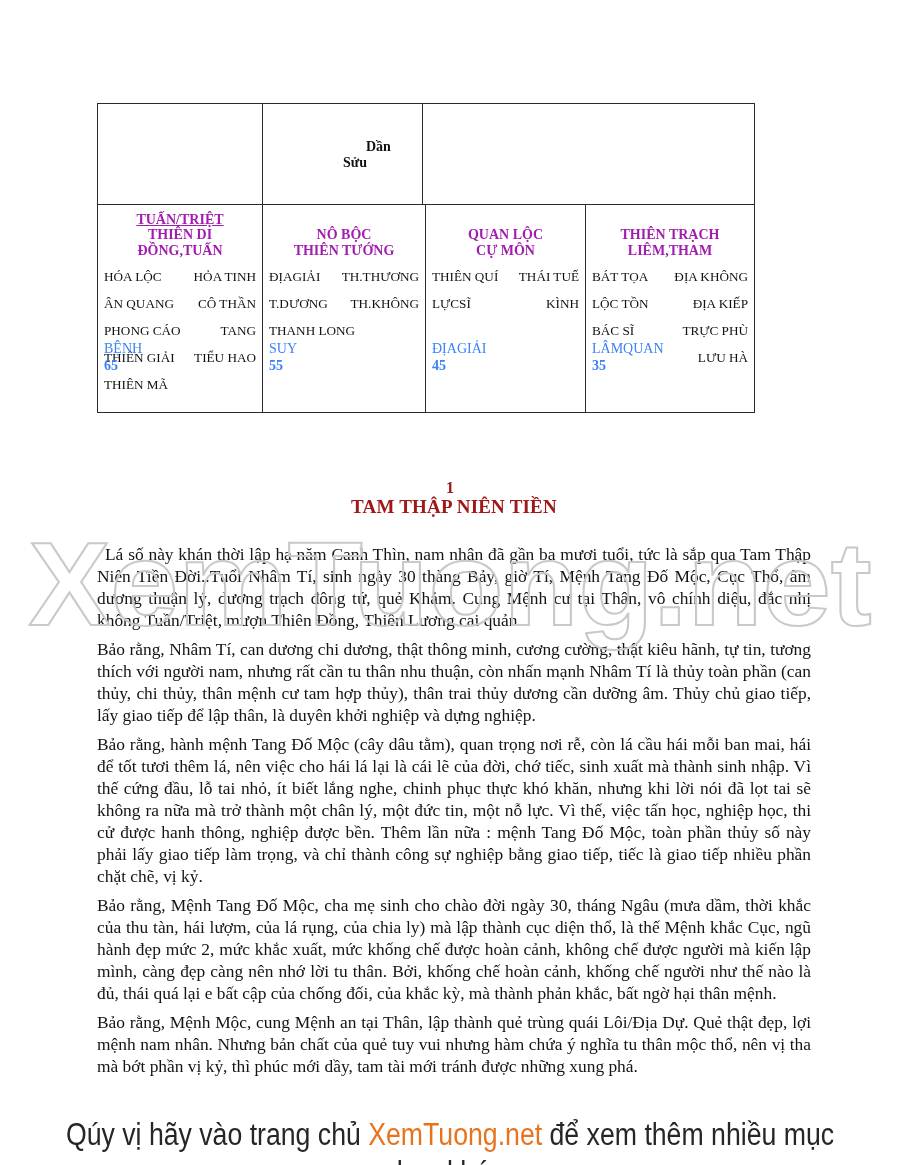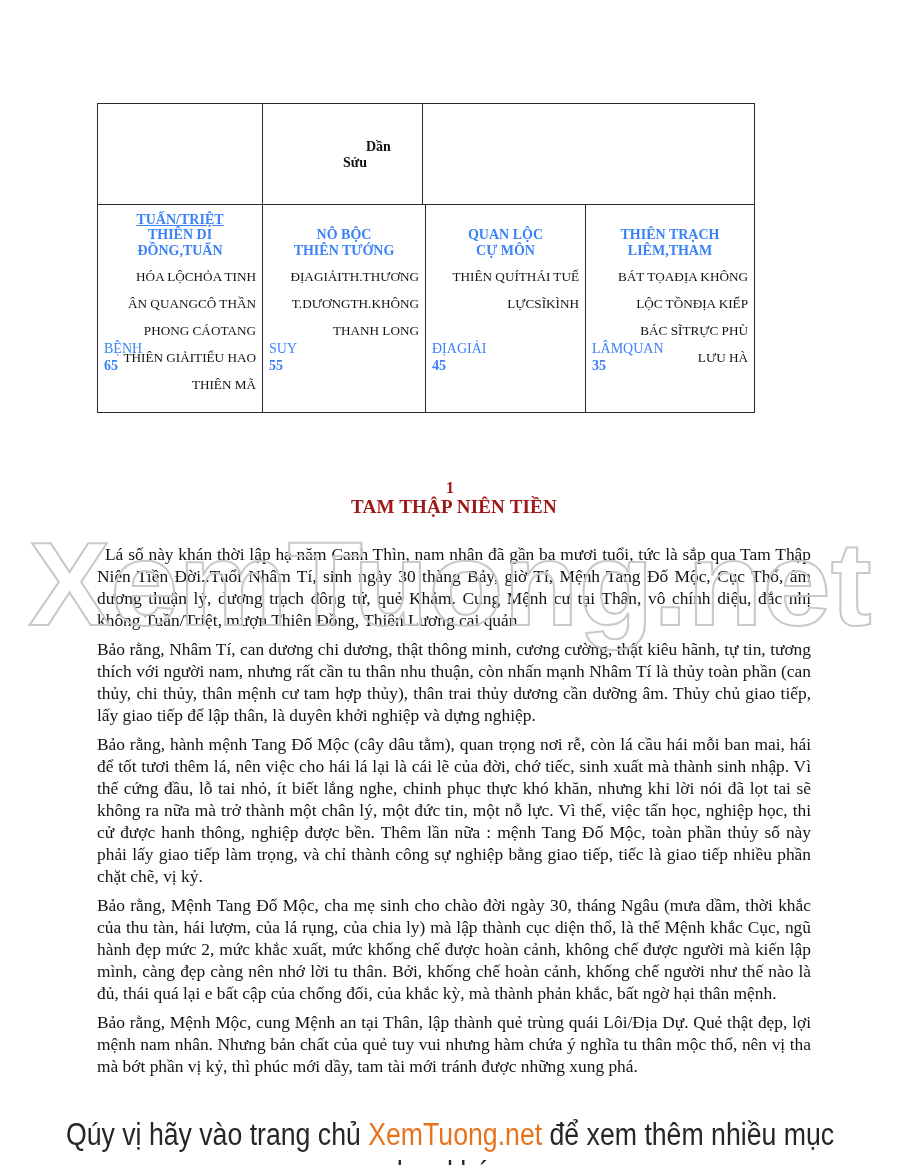--- a/index.html
+++ b/index.html
@@ -19,26 +19,26 @@
   .tcell:last-child{border-right:none;}
   .c1{width:165px;} .c2{width:163px;} .c3{width:160px;} .c4{width:168px;}
   .branch{font-weight:bold;font-size:14px;color:#111;margin-top:32px;}
   .branch-bottom{position:absolute;bottom:2px;left:0;width:100%;display:flex;}
   .branch-bottom .b1{margin-left:5px;}
   .branch-bottom .b2{margin-left:42px;}
   .branch-dan{position:absolute;top:3px;left:103px;}
   .branch-suu{position:absolute;top:19px;left:80px;}
   .cell-head{
     height:50px;display:flex;flex-direction:column;justify-content:flex-end;
-    text-align:center;font-weight:bold;font-size:14px;line-height:15.5px;color:#3b82f6;
+    text-align:center;font-weight:bold;font-size:14px;line-height:15.5px;color:#a21caf;
     padding-top:3px;
   }
   .cell-head .u{text-decoration:underline;}
   .stars{margin-top:4px;padding:0 6px;}
-  .star-row{display:flex;justify-content:flex-end;font-size:13.2px;line-height:16px;color:#111;margin-top:11px;}
+  .star-row{display:flex;justify-content:space-between;font-size:13.2px;line-height:16px;color:#111;margin-top:11px;}
   .stage{position:absolute;top:136px;left:6px;font-size:14px;line-height:16.5px;color:#3b82f6;}
   .stage .age{font-weight:bold;}
   
   .section-head{position:absolute;left:0;top:479px;width:900px;text-align:center;font-weight:bold;}
   .section-head .num{font-size:16px;line-height:17px;}
   .section-head .ttl{font-size:19px;line-height:21px;letter-spacing:0.2px;margin-left:8px;}
   
   .content{position:absolute;left:97px;top:541px;width:714px;font-size:17.4px;line-height:22px;}
   .content p{margin:2px 0 7px 0;text-align:justify;}
   .content p:first-child{text-indent:8px;}

